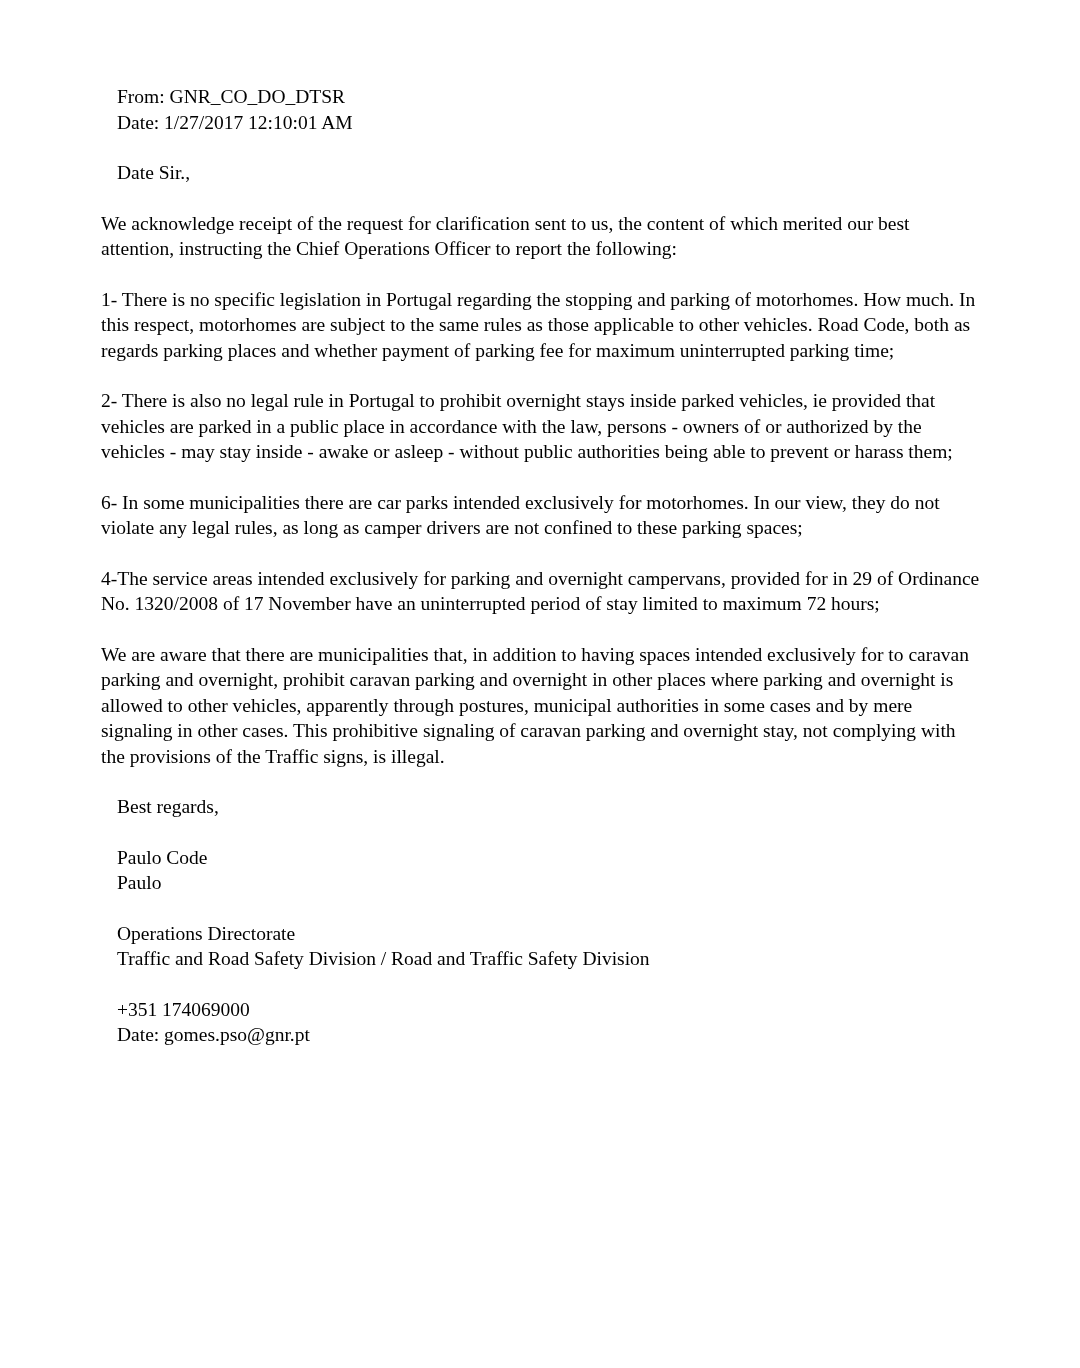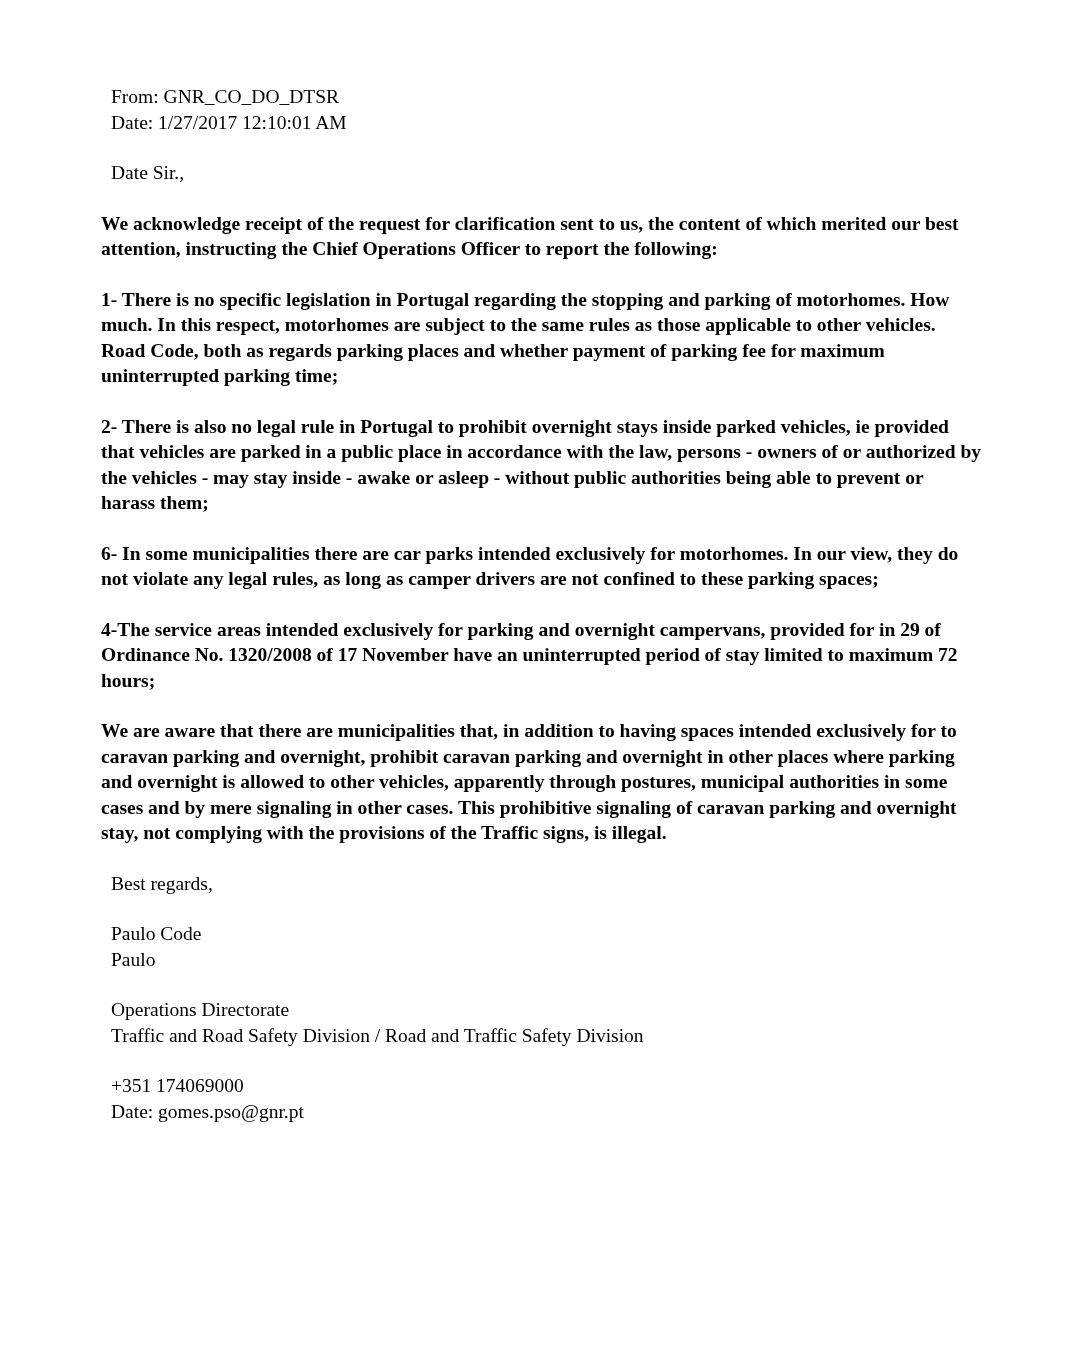--- a/index.html
+++ b/index.html
@@ -13,28 +13,27 @@
     box-sizing: border-box;
     background: #ffffff;
     color: #000000;
     font-family: "Liberation Serif", "DejaVu Serif", serif;
     font-size: 19.5px;
     line-height: 25.5px;
     padding: 84px 98px 60px 101px;
     text-align: left;
   }
   .block {
-    margin: 0 0 25px 10px;
+    margin: 0 0 25px 16px;
   }
   .line {
     margin: 0;
   }
   p.para {
     margin: 16px 0 25px 0;
-    font-weight: bold;
   }
 </style>
 </head>
 <body>
 
 <div class="page">
 
   <div class="block">
     <div class="line">From: GNR_CO_DO_DTSR</div>
     <div class="line">Date: 1/27/2017 12:10:01 AM</div>

